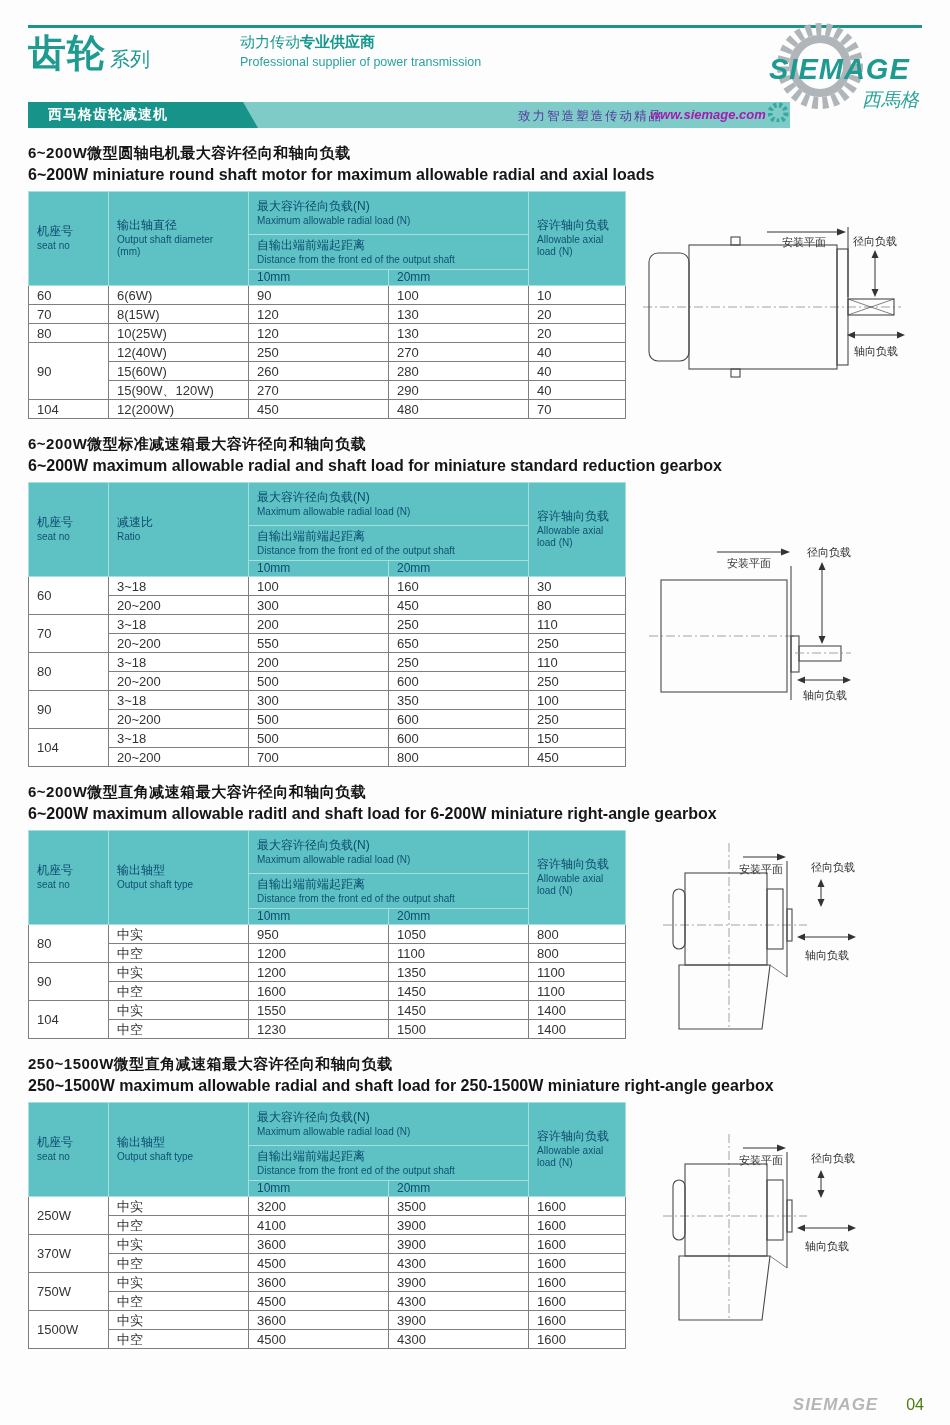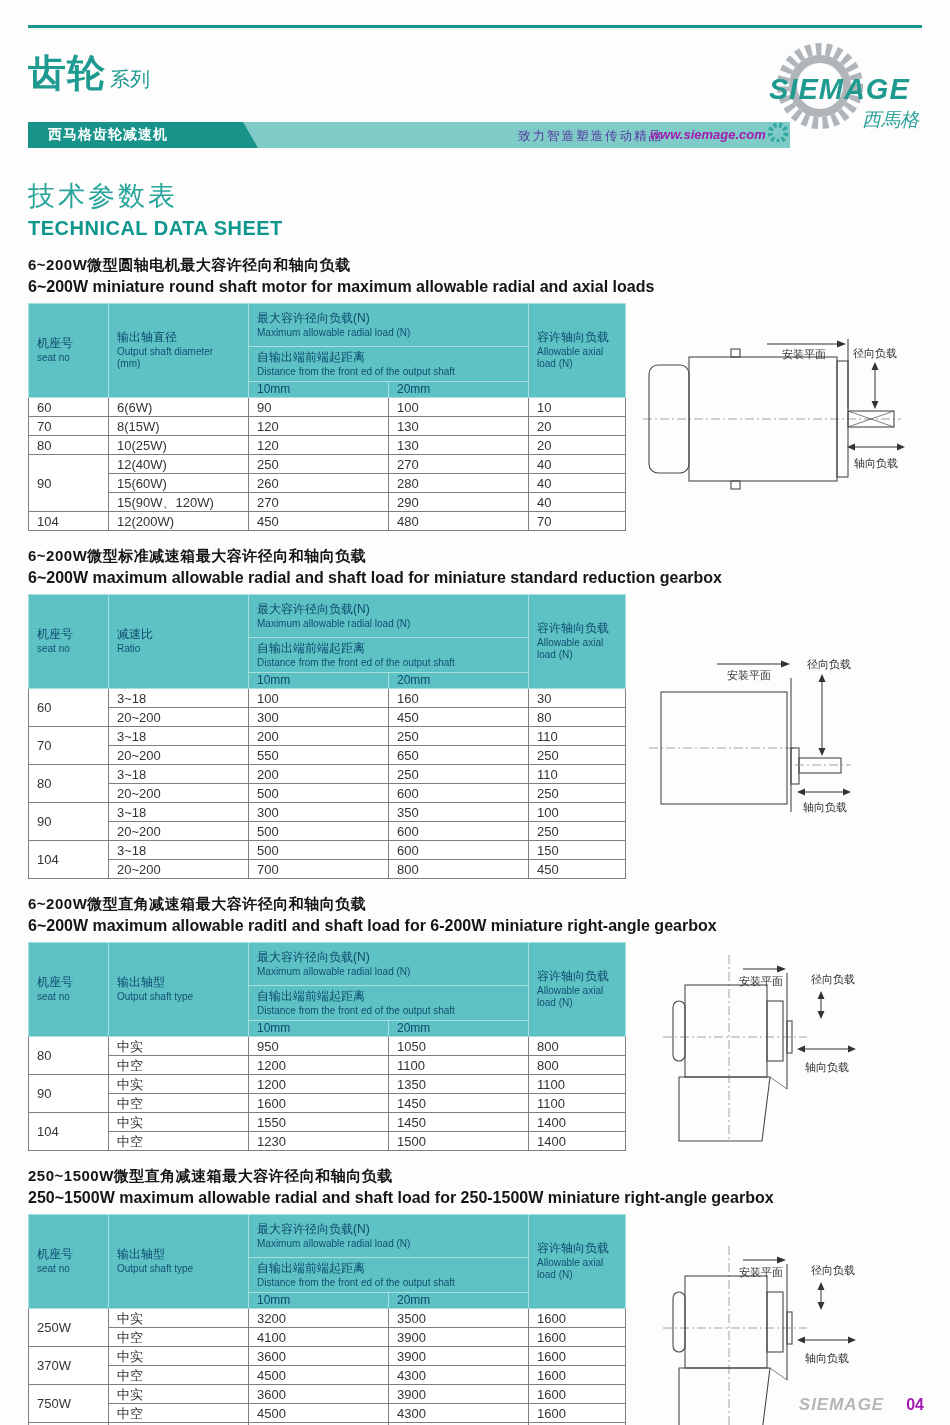--- a/index.html
+++ b/index.html
@@ -2,21 +2,21 @@
 <html><head>
 <meta charset="utf-8">
 <style>
   html,body{margin:0;padding:0;background:#ffffff;}
   body{font-family:"Liberation Sans","DejaVu Sans",sans-serif;}
   .page{position:relative;width:950px;height:1425px;background:#fdfdfd;overflow:hidden;}
   .content{padding:0 28px;position:relative;}
 
   
   .rule{margin-top:25px;height:3px;background:#1b958b;}
-  .hdr{position:relative;margin-top:20px;height:52px;}
+  .hdr{position:relative;height:52px;}
   .brand{position:absolute;left:0;top:0;color:#1f9a91;white-space:nowrap;}
   .brand .big{font-size:38px;font-weight:bold;letter-spacing:1px;}
   .brand .small{font-size:20px;margin-left:4px;}
   .tagline{position:absolute;left:212px;top:5px;}
   .tagline .zh{font-size:15px;color:#15988e;}
   .tagline .zh b{font-weight:bold;}
   .tagline .en{font-size:12.5px;color:#2aa49b;margin-top:3px;}
   .logo{position:absolute;right:-8px;top:-12px;width:162px;height:106px;z-index:5;}
 
   .banner{position:relative;margin-top:22px;height:26px;}
@@ -58,56 +58,56 @@
   
   .diag text{font-size:11px;fill:#333;}
   .diag .ln{stroke:#4a4a4a;stroke-width:1.1;fill:none;}
   .diag .thin{stroke:#4a4a4a;stroke-width:.7;fill:none;}
   .diag .dash{stroke:#8a8a8a;stroke-width:.8;fill:none;stroke-dasharray:9 3 2 3;}
   .diag .arr{stroke:#333;stroke-width:1;fill:none;}
   .diag .tri{fill:#333;stroke:none;}
 
   .footer{position:absolute;right:26px;bottom:10px;white-space:nowrap;}
   .f-brand{color:#b6b6b6;font-style:italic;font-weight:900;font-size:17px;letter-spacing:1px;}
-  .f-page{color:#a21caf;font-weight:bold;font-size:16px;margin-left:22px;}
+  .f-page{color:#4d7c0f;font-weight:normal;font-size:16px;margin-left:28px;}
 </style>
 </head>
 <body>
 
 <div class="page">
   <div class="content">
 
     <div class="rule"></div>
 
     <div class="hdr">
       <div class="brand">
         <span class="big">齿轮</span><span class="small">系列</span>
+      </div>
+      <div class="tagline">
+        <div class="zh"><span>动力传动</span><b>专业供应商</b></div>
+        <div class="en">Professional supplier of power transmission</div>
       </div>
       <svg class="logo" viewBox="0 0 162 106">
         <g fill="none" stroke="#b0b5ba">
           <circle cx="52" cy="50" r="37" stroke-width="12" stroke-dasharray="5.5 4.5"></circle>
           <circle cx="52" cy="50" r="27" stroke-width="8"></circle>
         </g>
         <circle cx="10" cy="97" r="8" fill="none" stroke="#35a89f" stroke-width="5" stroke-dasharray="3 2.5"></circle>
         <text x="1" y="63" font-size="29" font-weight="bold" font-style="italic" fill="#1f9a91" letter-spacing="1">SIEMAGE</text>
         <text x="94" y="90" font-size="19" fill="#2aa39a" font-style="italic">西馬格</text>
       </svg>
     </div>
 
     <div class="banner">
       <div class="banner-strip"></div>
       <div class="banner-trap">西马格齿轮减速机</div>
       <div class="banner-slogan">致力智造塑造传动精品</div>
       <div class="banner-url">www.siemage.com</div>
     </div>
 
-    <div class="page-title">
-      <div class="pt-zh">技术参数表</div>
-      <div class="pt-en">TECHNICAL DATA SHEET</div>
-    </div>
 
     <div class="section">
       <div class="sec-zh">6~200W微型圆轴电机最大容许径向和轴向负载</div>
       <div class="sec-en">6~200W miniature round shaft motor for maximum allowable radial and axial loads</div>
       <div class="sec-body">
         <table class="spec">
             <colgroup>
               <col style="width: 80px;">
               <col style="width: 140px;">
               <col style="width: 140px;">

